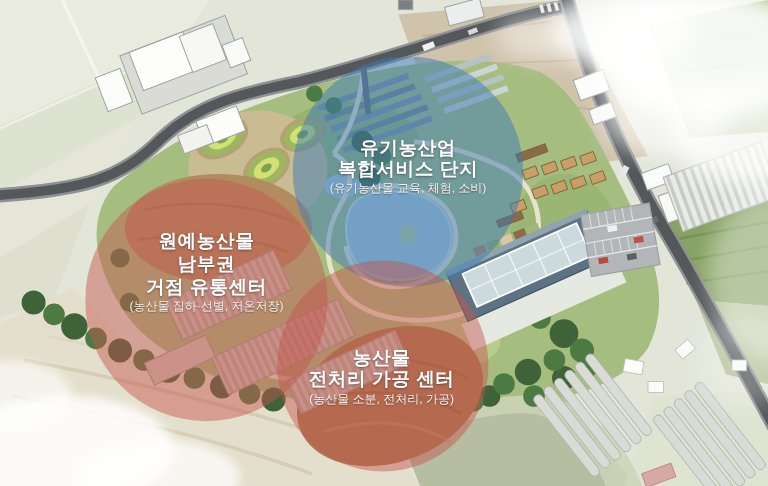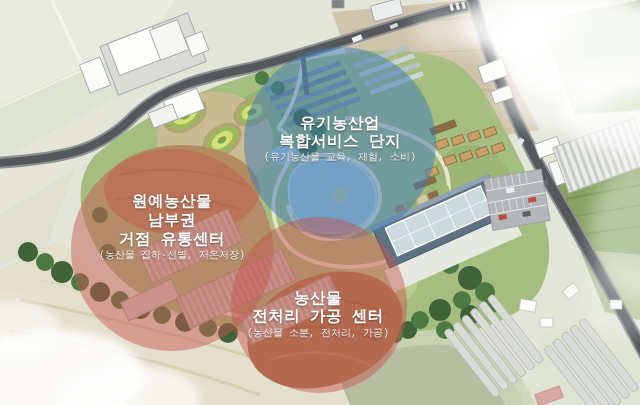--- a/index.html
+++ b/index.html
@@ -1,17 +1,17 @@
 <!DOCTYPE html>
 <html><head>
 <meta charset="utf-8">
 <style>
   html,body{margin:0;padding:0;background:#ffffff;}
   .stage{position:relative;width:640px;height:405px;overflow:hidden;background:#e2e5d8;
-         font-family:Liberation Mono, monospace;}
+         font-family:Liberation Sans, sans-serif;}
   svg{position:absolute;left:0;top:0;}
   .zlabel{fill:#ffffff;font-weight:bold;text-anchor:middle;
           text-shadow:0 1px 2px rgba(40,40,40,.55);letter-spacing:.5px;}
   .zsub{fill:#f7f2f0;font-weight:normal;text-anchor:middle;
         text-shadow:0 1px 1px rgba(40,40,40,.5);}
 </style>
 </head>
 <body>
 
 <div class="stage">

